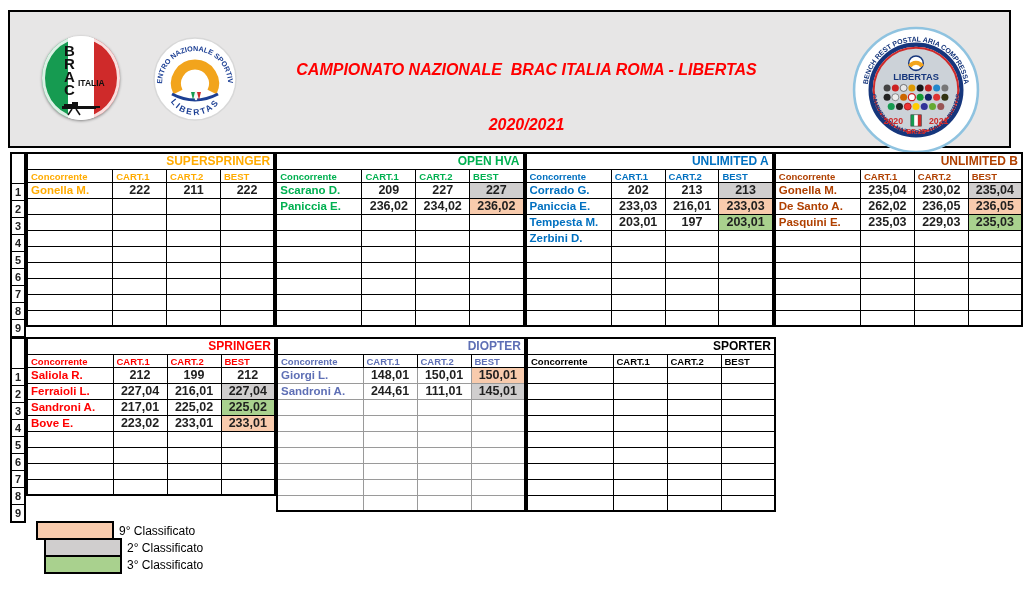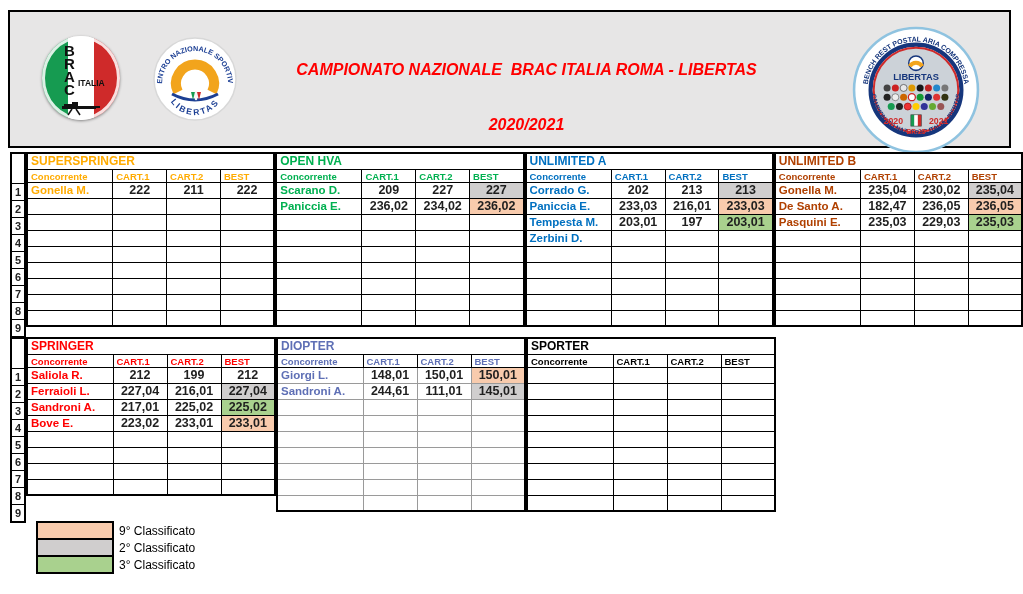--- a/index.html
+++ b/index.html
@@ -35,35 +35,35 @@
 
   .numcol{width:16px;border:2px solid #000;box-sizing:border-box;background:#fff;}
   .numsp{height:29px;border-bottom:1px solid #000;}
   .numcell{height:16px;line-height:16px;text-align:center;font-weight:bold;
            font-size:11px;color:#222;border-bottom:1px solid #000;}
   .numcell:last-child{border-bottom:none;}
 
   table.rtable{border-collapse:collapse;border:2px solid #000;background:#fff;table-layout:fixed;}
   .rtable td{box-sizing:border-box;border:1px solid #000;padding:0 3px;height:16px;
              overflow:hidden;white-space:nowrap;}
-  .rtable td.ttl{height:16px;text-align:left;font-weight:bold;font-size:12px;color:var(--tc);}
+  .rtable td.ttl{height:16px;text-align:right;font-weight:bold;font-size:12px;color:var(--tc);}
   .rtable td.hd{height:13px;font-weight:bold;font-size:9.5px;color:var(--tc);text-align:left;padding-top:1px;}
   .rtable td.nm{font-weight:bold;font-size:11.5px;color:var(--tc);text-align:left;}
   .rtable td.num{font-weight:bold;font-size:12.5px;color:#1f1f1f;text-align:center;}
   table.gray-grid td{border-color:#9a9a9a;}
   table.gray-grid td.ttl,table.gray-grid tr:first-child td{border-color:#000;}
   table.gray-grid td.hd{border-color:#000;}
   .hl-first{background:#F8CBAD;}
   .hl-second{background:#D0CECE;}
   .hl-third{background:#A9D18E;}
 
   
   .legend{position:absolute;left:36px;top:521px;}
   .lg-row{display:flex;align-items:center;height:19px;}
-  .lg-row + .lg-row{margin-top:-2px;}
+  .lg-row + .lg-row{margin-top:-2px;margin-left:8px;}
   .lg-sw{width:78px;height:19px;border:2px solid #000;box-sizing:border-box;flex:none;}
   .lg-lb{margin-left:5px;font-size:12px;color:#000;white-space:nowrap;}
 </style>
 </head>
 <body>
 
 <div class="page">
 
   <div class="header">
 
@@ -412,21 +412,21 @@
             <td class="hd">BEST</td>
           </tr>
           <tr>
             <td class="nm">Gonella M.</td>
             <td class="num">235,04</td>
             <td class="num">230,02</td>
             <td class="num hl-second">235,04</td>
           </tr>
           <tr>
             <td class="nm">De Santo A.</td>
-            <td class="num">182,47</td>
+            <td class="num">262,02</td>
             <td class="num">236,05</td>
             <td class="num hl-first">236,05</td>
           </tr>
           <tr>
             <td class="nm">Pasquini E.</td>
             <td class="num">235,03</td>
             <td class="num">229,03</td>
             <td class="num hl-third">235,03</td>
           </tr>
           <tr>

